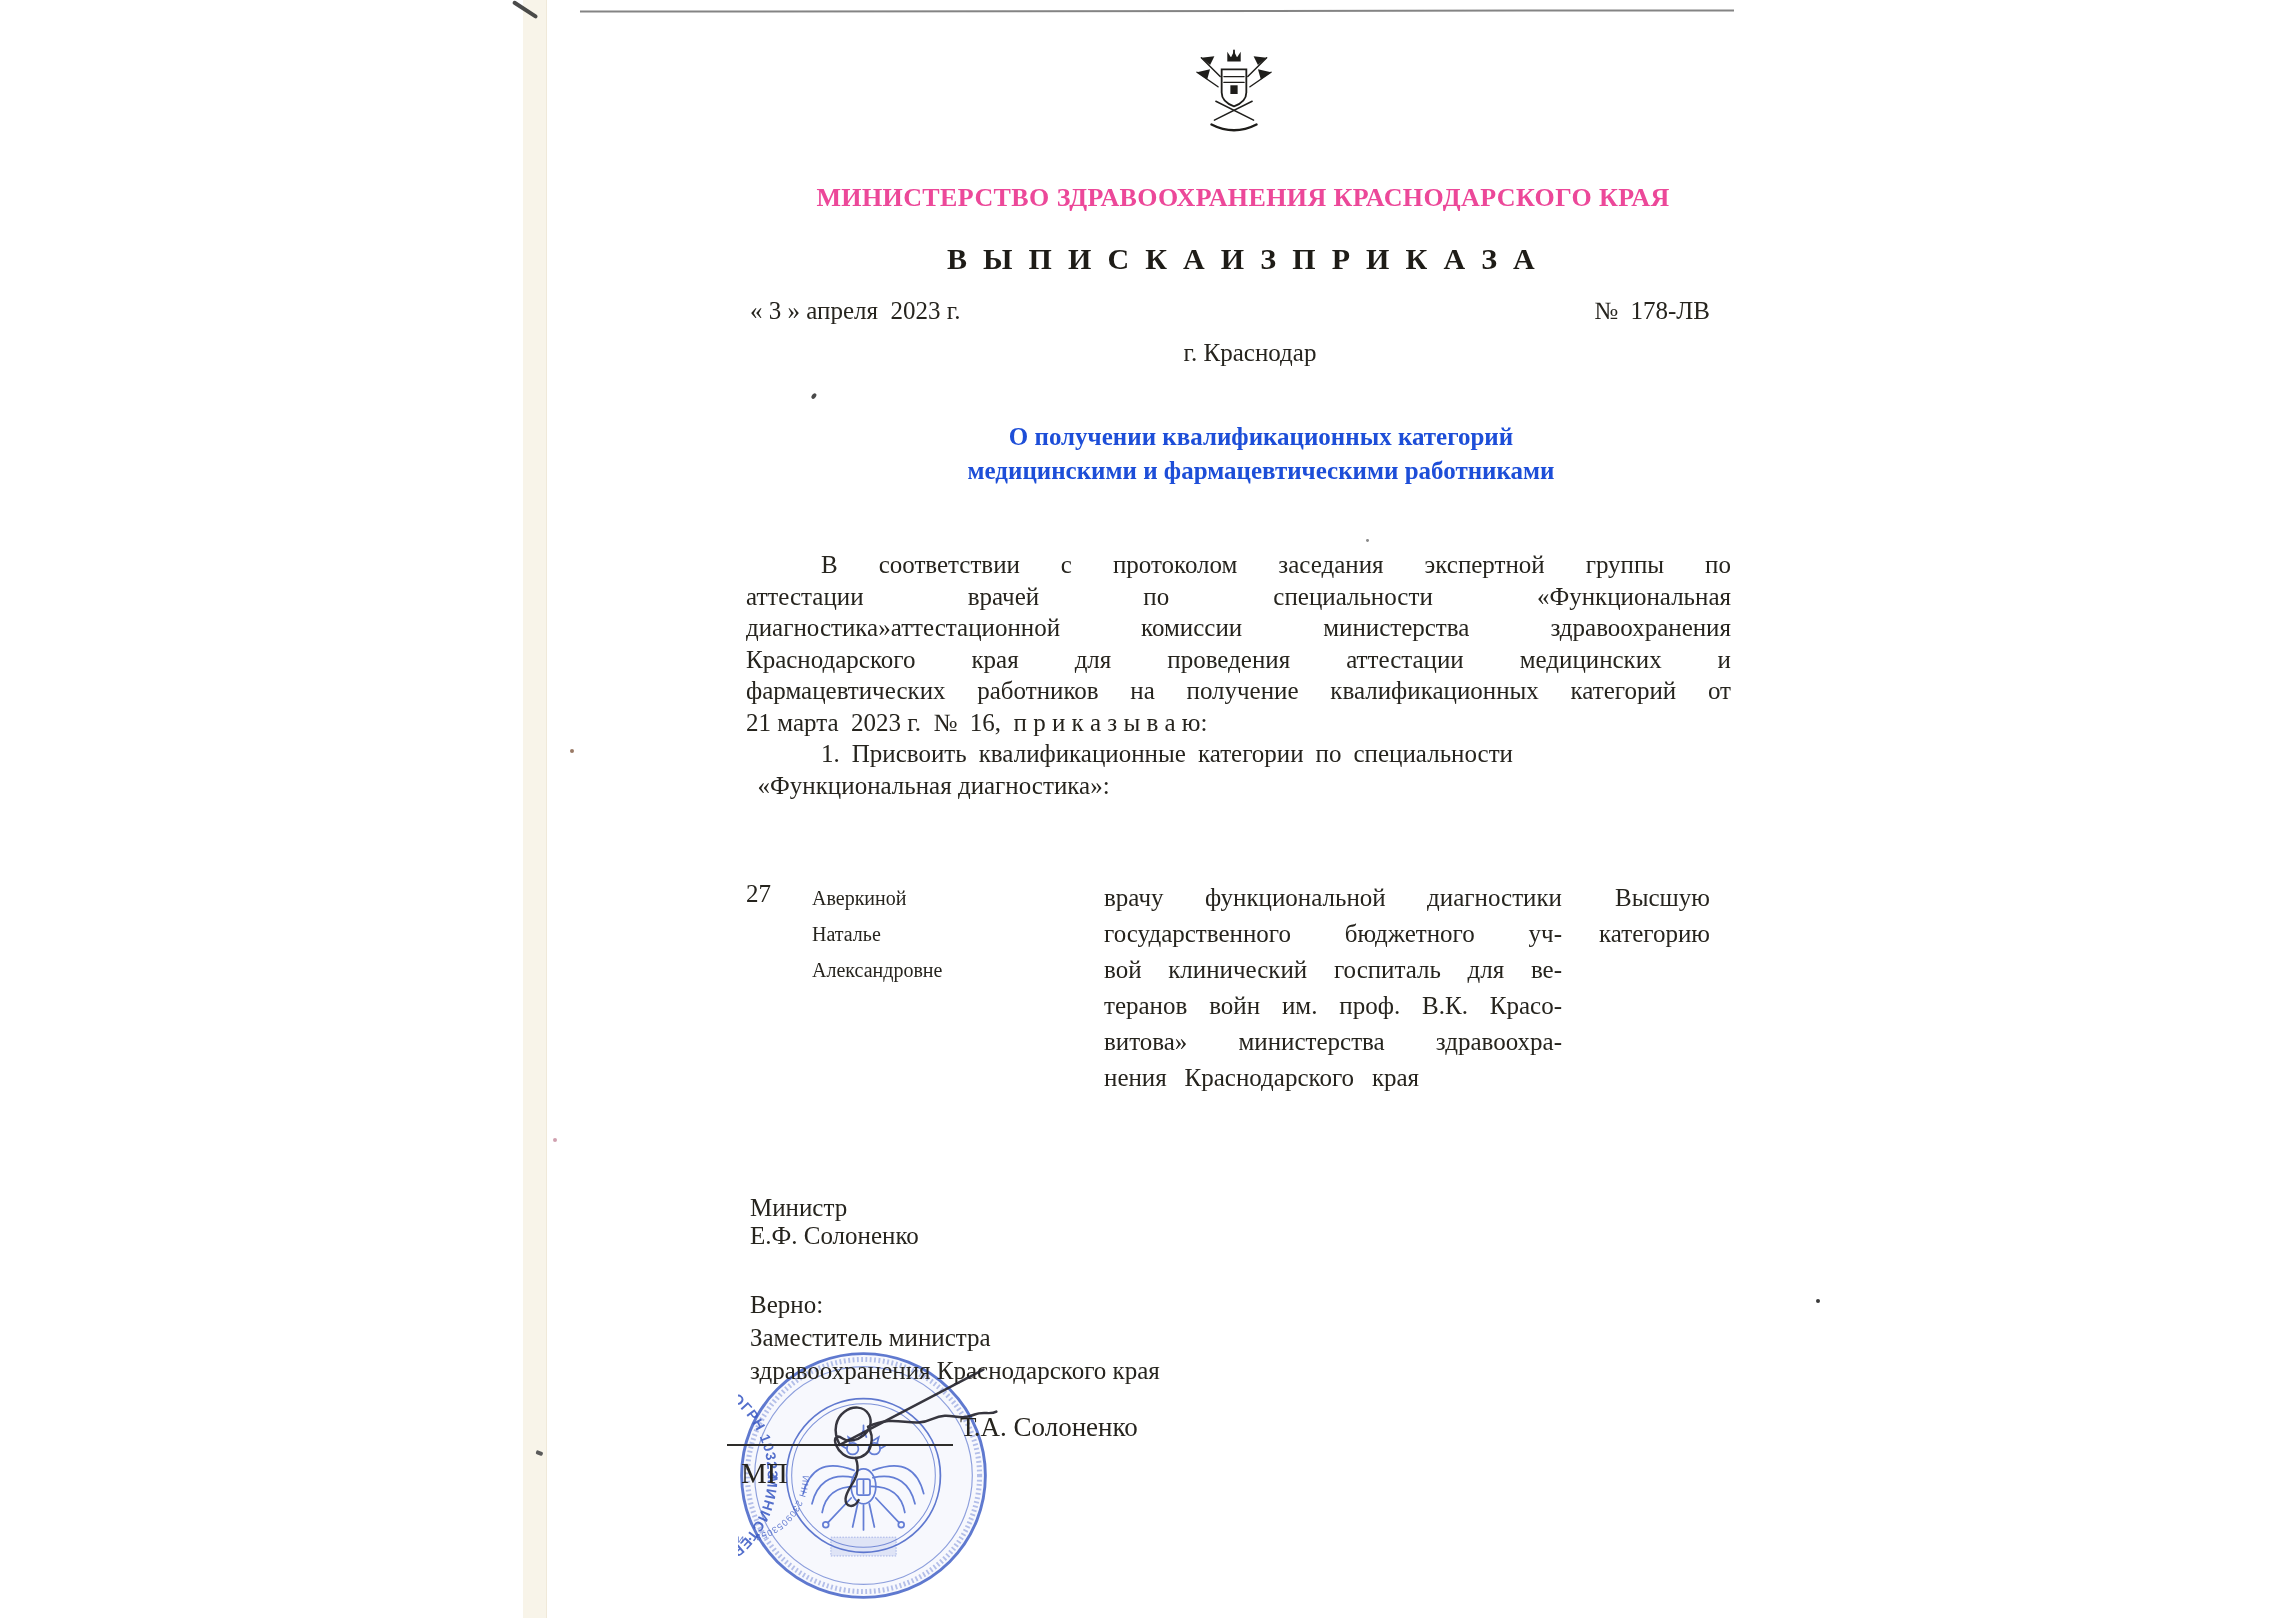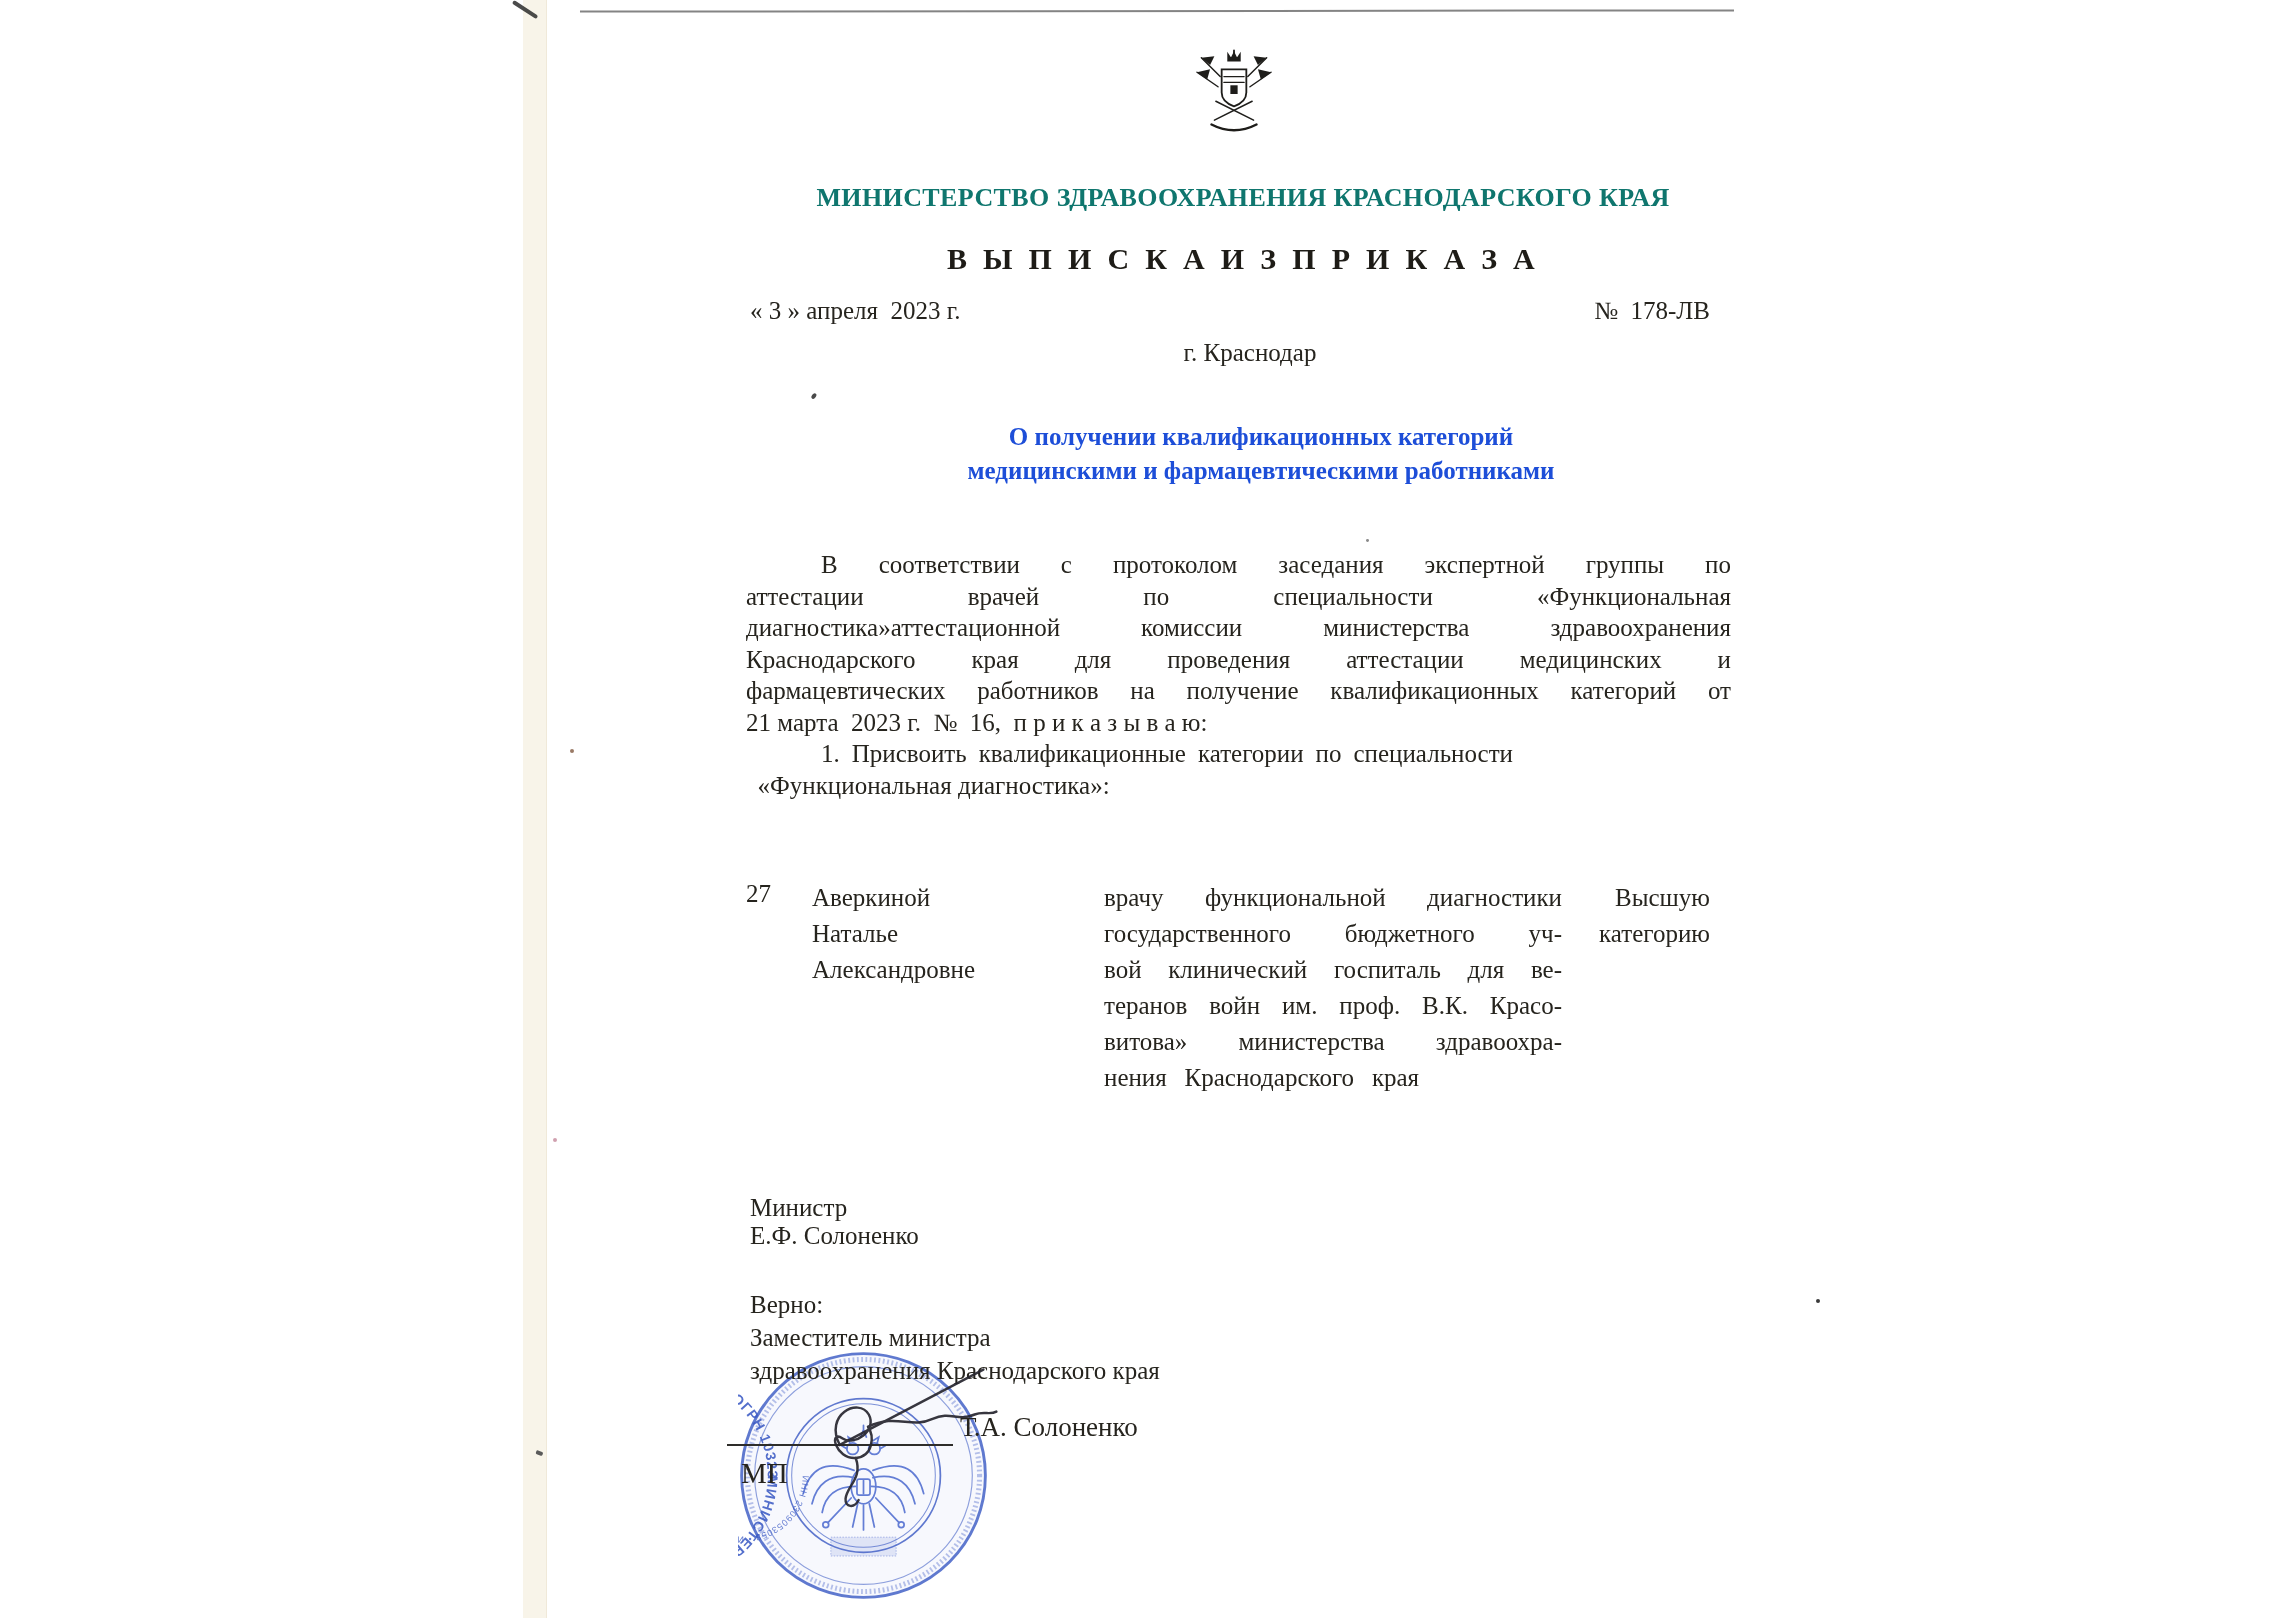--- a/index.html
+++ b/index.html
@@ -17,28 +17,28 @@
   
   .jl{text-align:justify;text-align-last:justify;}
   .row-between{display:flex;justify-content:space-between;align-items:baseline;}
   
   .edge-band{left:523px;top:0;width:23px;height:1618px;background:#f6f0e2;opacity:.75;}
   .edge-line{left:546px;top:0;width:1.4px;height:1618px;background:#ece4d0;opacity:.8;}
   .top-rule{left:580px;top:10px;width:1154px;height:2.2px;background:#6f6f6f;opacity:.85;transform:rotate(-0.06deg);}
   .corner-mark{left:514px;top:0px;width:29px;height:3.6px;background:#2b2b2b;border-radius:2.2px;transform:rotate(33deg);transform-origin:left top;opacity:.85;}
   .speck{border-radius:50%;}
   
-  .org{left:754px;top:183px;width:978px;font-size:26px;letter-spacing:0.4px;color:#0f766e;}
+  .org{left:754px;top:183px;width:978px;font-size:26px;letter-spacing:0.4px;color:#ec4899;}
   .doctype{left:754px;top:242px;width:978px;font-size:30px;letter-spacing:4.3px;color:#1e1c17;}
   .daterow{left:750px;top:297px;width:960px;font-size:25px;}
   .place{left:768px;top:339px;width:964px;font-size:25px;}
   .subject{left:772px;top:420px;width:978px;font-size:25px;line-height:34px;color:#1d4ed8;}
   .para{left:746px;top:549px;width:985px;font-size:25px;line-height:31.5px;}
   .entry-num{left:746px;top:880px;font-size:25px;}
-  .entry-name{left:812px;top:880px;width:207px;font-size:25px;line-height:36px;}
+  .entry-name{left:812px;top:880px;width:207px;font-size:20px;line-height:36px;}
   .entry-pos{left:1104px;top:880px;width:458px;font-size:25px;line-height:36px;}
   .entry-cat{left:1578px;top:880px;width:132px;font-size:25px;line-height:36px;}
   .minister-row{left:750px;top:1194px;width:964px;font-size:25px;flex-direction:column;}
   .verno{left:750px;top:1288px;width:797px;font-size:25px;line-height:33px;}
   .deputy-name{left:960px;top:1412px;font-size:27px;}
   .mp{left:741px;top:1449px;font-size:29px;margin-top:8px;}
   .sig-line{left:727px;top:1444px;width:226px;height:2.2px;background:#2e2d2a;z-index:6;}
   .stamp-wrap{left:738px;top:1350px;width:251px;height:251px;z-index:4;}
   .sig-wrap{left:786px;top:1342px;width:312px;height:174px;z-index:7;}
   .coa{left:1194px;top:49px;width:80px;height:90px;}

